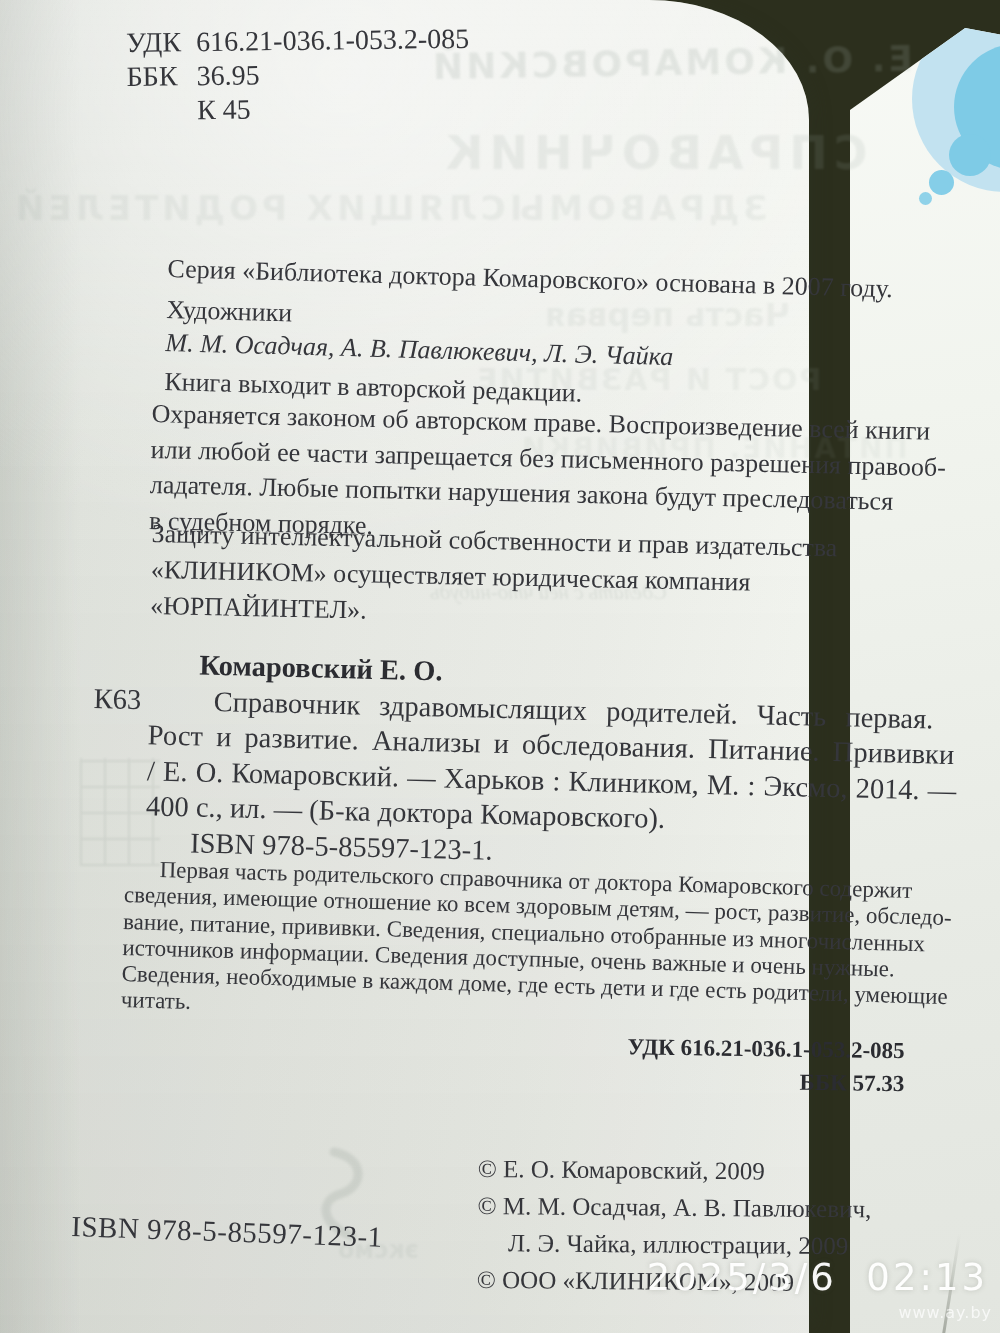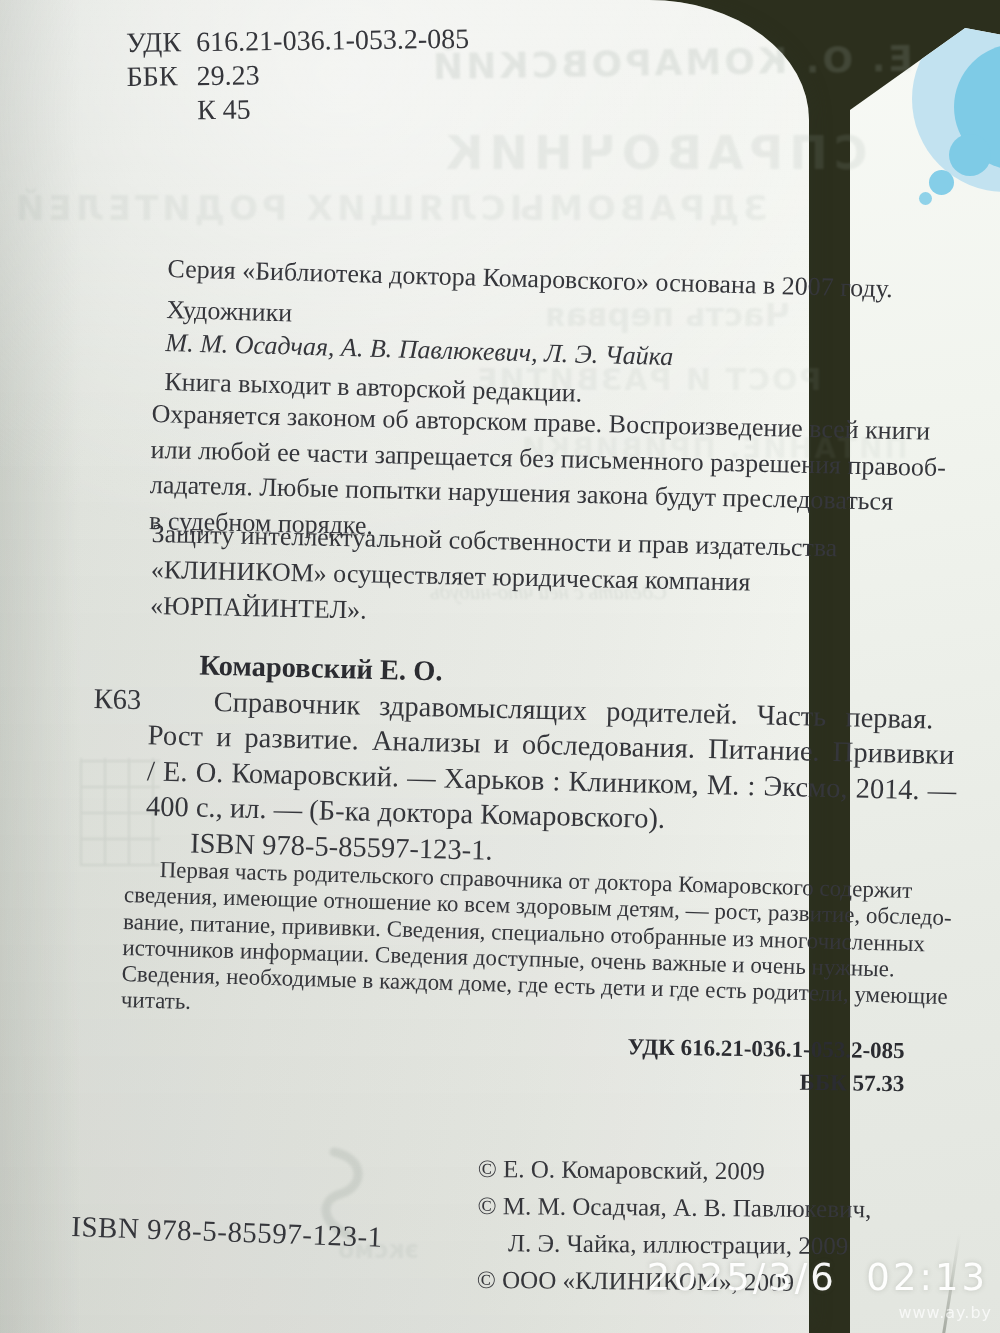--- a/index.html
+++ b/index.html
@@ -104,21 +104,21 @@
       <path d="M40,6 C10,12 8,40 34,48 C56,55 52,80 22,90" fill="none" stroke="#8f9a92" stroke-width="9" stroke-linecap="round"></path>
     </svg>
 
     <div class="blk cat-top" style="left:126px;top:26px;transform:rotate(-0.7deg);">
       <div class="row">
           <span class="lbl">УДК</span>
           <span>616.21-036.1-053.2-085</span>
         </div>
       <div class="row">
           <span class="lbl">ББК</span>
-          <span>29.23</span>
+          <span>36.95</span>
         </div>
       <div class="row">
           <span class="lbl"></span>
           <span>К 45</span>
         </div>
     </div>
 
     <div class="blk series-blk" style="left:168px;top:254px;transform:rotate(1.6deg);">
       <div class="line">Серия «Библиотека доктора Комаровского» основана в 2007 году.</div>
       <div class="line" style="margin-top:11px;">Художники</div>

